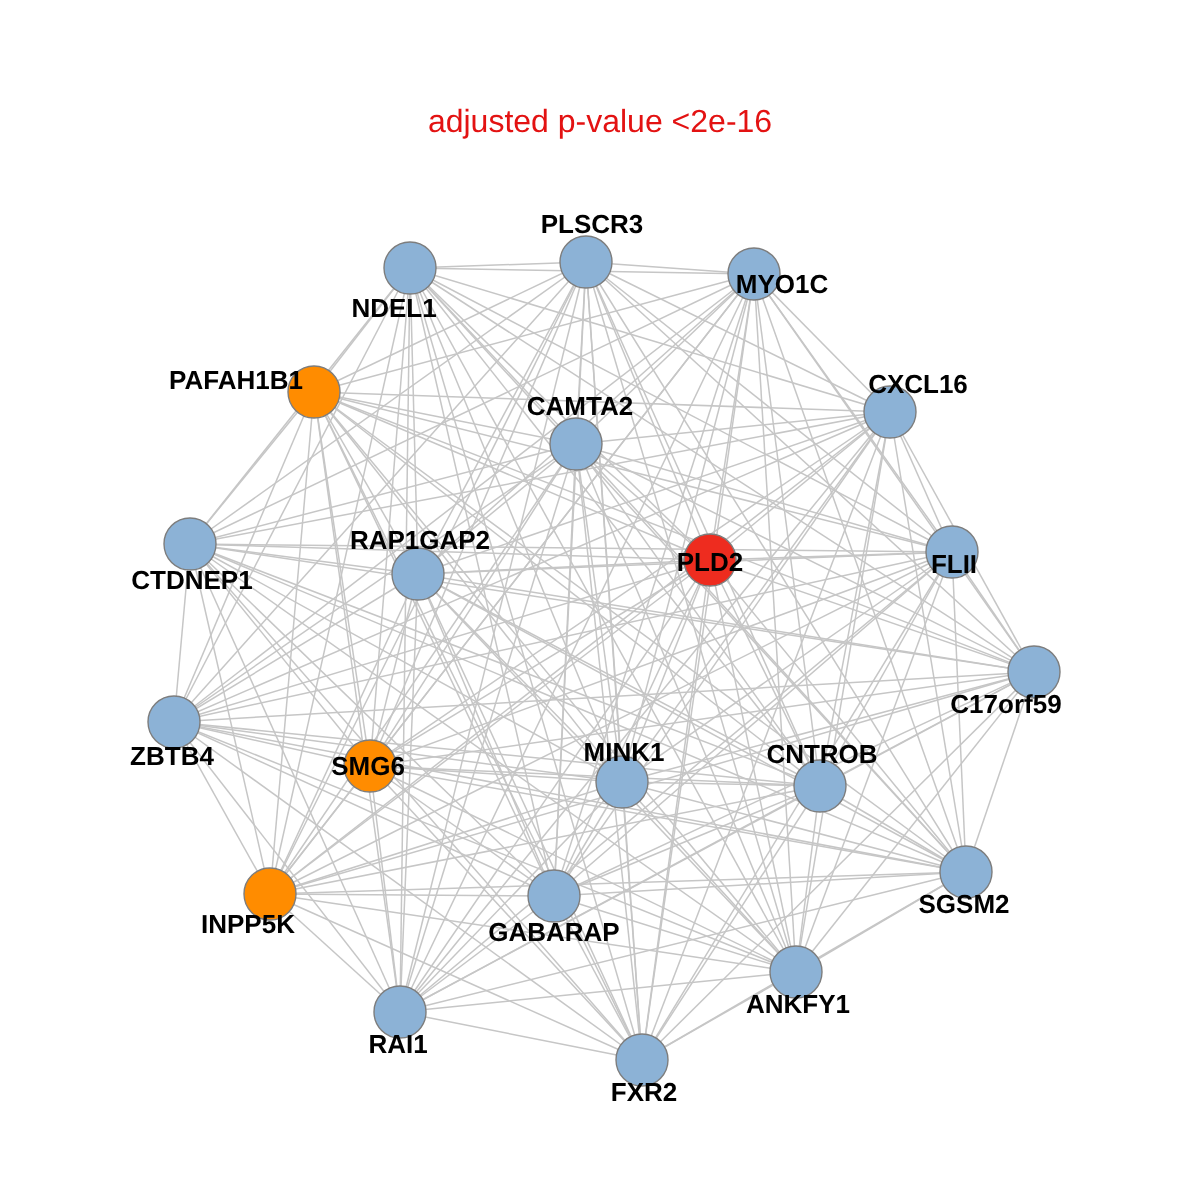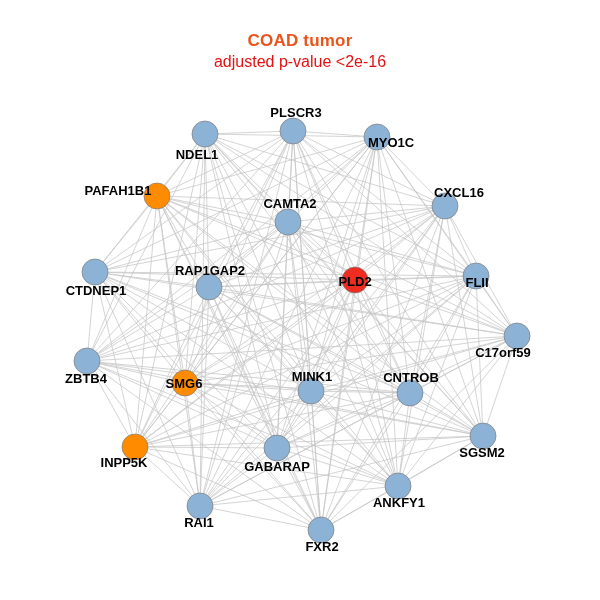--- a/index.html
+++ b/index.html
@@ -295,15 +295,14 @@
         <text x="411" y="377" text-anchor="middle" dominant-baseline="central" class="node-label">CNTROB</text>
         <text x="503" y="352" text-anchor="middle" dominant-baseline="central" class="node-label">C17orf59</text>
         <text x="482" y="452" text-anchor="middle" dominant-baseline="central" class="node-label">SGSM2</text>
         <text x="124" y="462" text-anchor="middle" dominant-baseline="central" class="node-label">INPP5K</text>
         <text x="277" y="466" text-anchor="middle" dominant-baseline="central" class="node-label">GABARAP</text>
         <text x="399" y="502" text-anchor="middle" dominant-baseline="central" class="node-label">ANKFY1</text>
         <text x="199" y="522" text-anchor="middle" dominant-baseline="central" class="node-label">RAI1</text>
         <text x="322" y="546" text-anchor="middle" dominant-baseline="central" class="node-label">FXR2</text>
       </g>
   </svg>
-  <div class="fig-title" style="color: rgb(232, 84, 27);">COAD tumor</div>
   <div class="fig-subtitle" style="color: rgb(227, 18, 18);">adjusted p-value &lt;2e-16</div>
 </div>
 
 </body></html>

